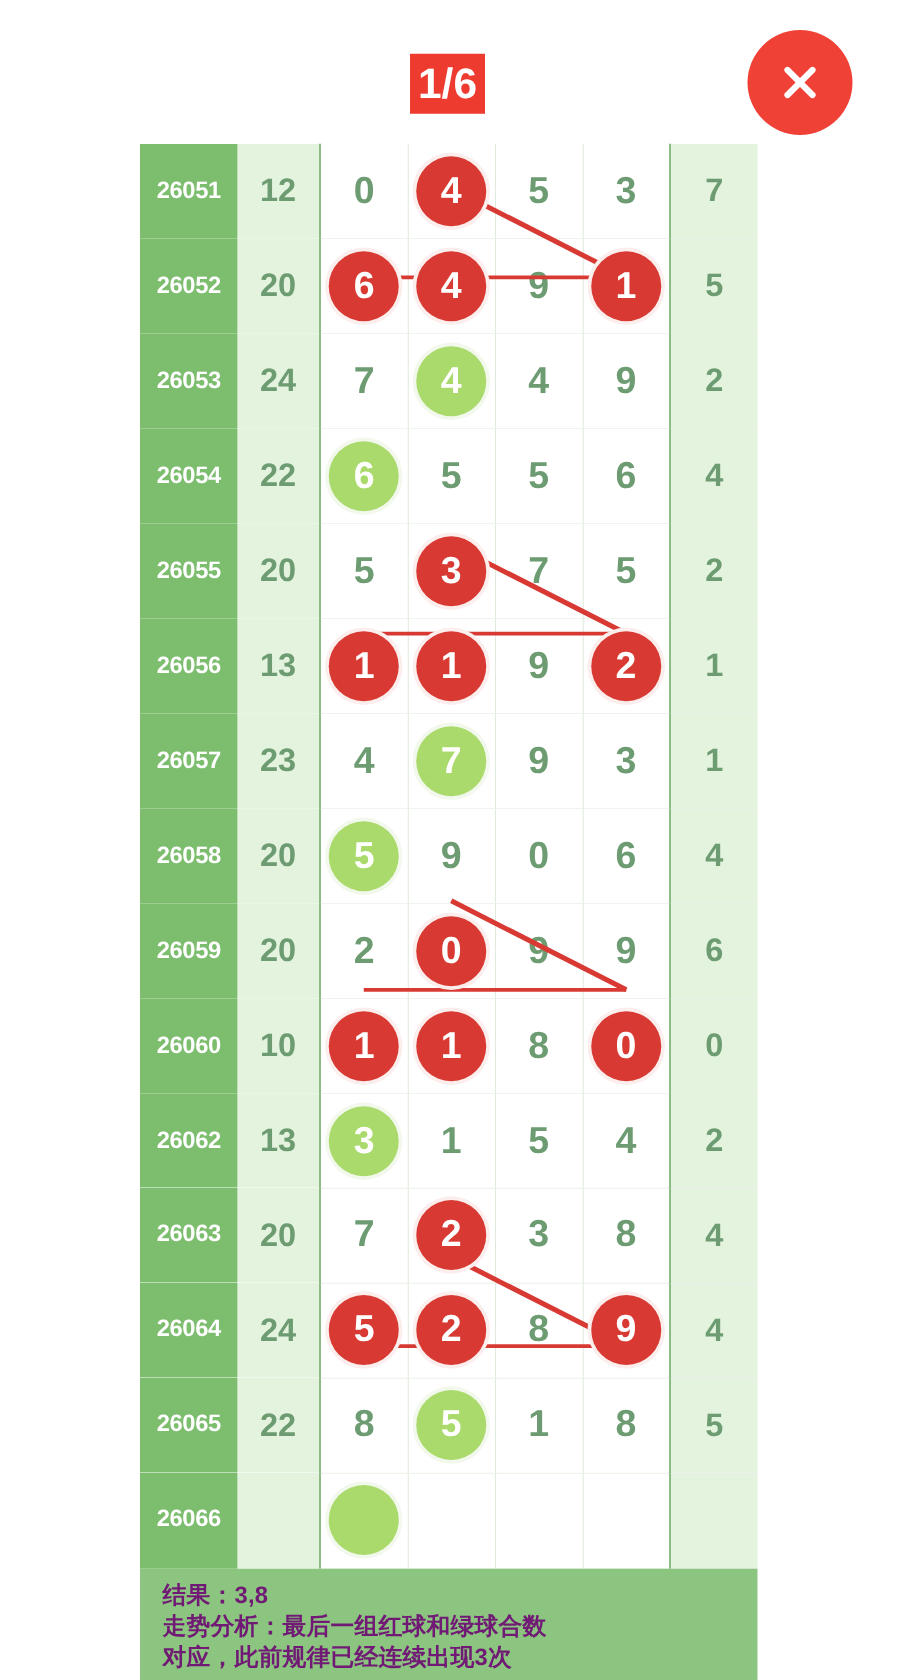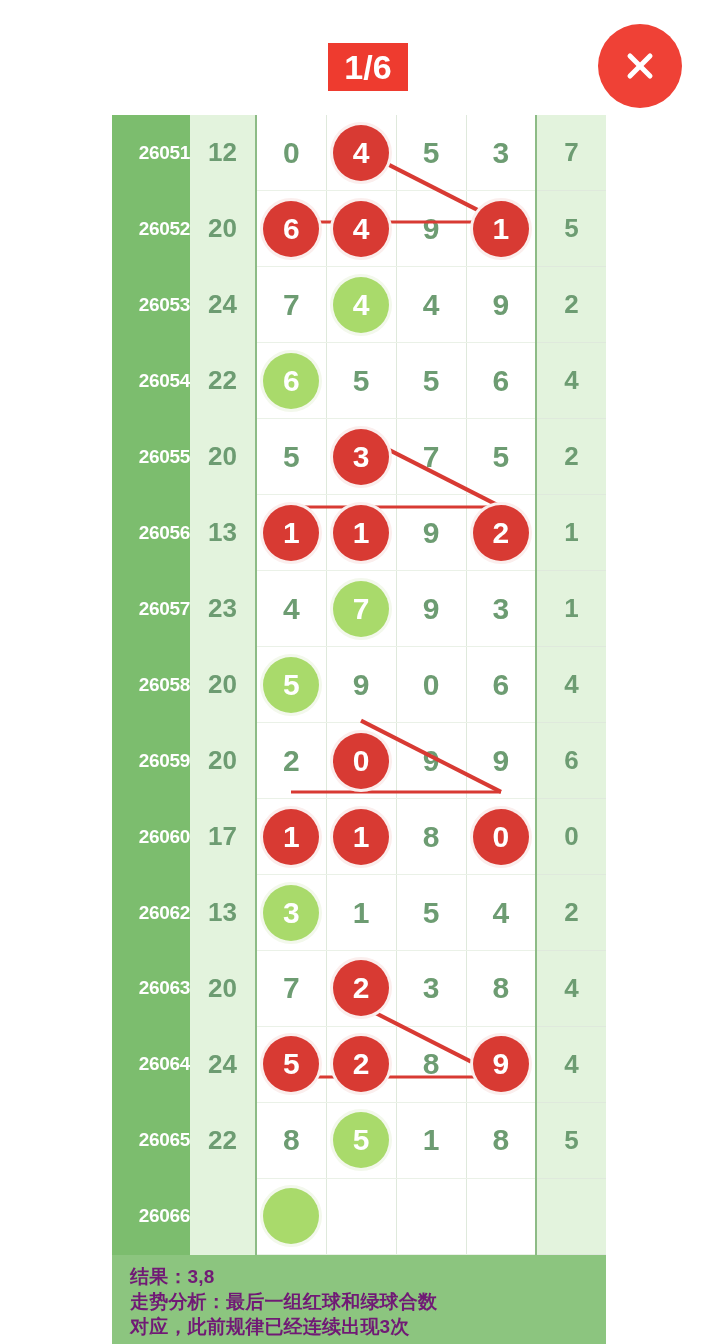--- a/index.html
+++ b/index.html
@@ -7,21 +7,21 @@
     width:720px; height:1344px;
     background:#ffffff;
     font-family:"Liberation Sans", sans-serif;
     overflow:hidden;
   }
   #root { position:relative; width:720px; height:1344px; }
 
   
   .page-badge {
     position:absolute; left:328px; top:43px;
-    width:80px; height:48px;
+    width:60px; height:48px;
     background:#ee3b2f; color:#ffffff;
     font-size:34px; font-weight:700;
     display:flex; align-items:center; justify-content:center;
     letter-spacing:0px;
   }
   .close-btn {
     position:absolute; left:598px; top:24px;
     width:84px; height:84px; border-radius:50%;
     background:#ef4136;
     display:flex; align-items:center; justify-content:center;
@@ -39,21 +39,21 @@
   .trend-table td { padding:0; position:relative; vertical-align:middle; }
 
   .col-issue   { width:78px; }
   .col-sum     { width:66px; }
   .col-num     { width:70px; }
   .col-tail    { width:70px; }
 
   .c-issue {
     background:#7cbd6e; color:#ffffff;
     font-size:19px; font-weight:700;
-    text-align:right; letter-spacing:-0.3px;
+    text-align:center; letter-spacing:-0.3px;
   }
   .c-sum {
     background:#e3f3dd; color:#6d9c72;
     font-size:26px; font-weight:700; text-align:center;
     border-right:2px solid #8dbb86;
   }
   .c-num {
     background:#ffffff; color:#6d9c72;
     font-size:30px; font-weight:700; text-align:center;
     border-right:1px solid #dfe9dc;
@@ -229,21 +229,21 @@
           <td class="c-num">2</td>
           <td class="c-num">
             <div class="ball red">0</div>
           </td>
           <td class="c-num">9</td>
           <td class="c-num">9</td>
           <td class="c-tail">6</td>
         </tr>
         <tr class="alt" style="height: 71.25px;">
           <td class="c-issue">26060</td>
-          <td class="c-sum">17</td>
+          <td class="c-sum">10</td>
           <td class="c-num">
             <div class="ball red">1</div>
           </td>
           <td class="c-num">
             <div class="ball red">1</div>
           </td>
           <td class="c-num">8</td>
           <td class="c-num">
             <div class="ball red">0</div>
           </td>

